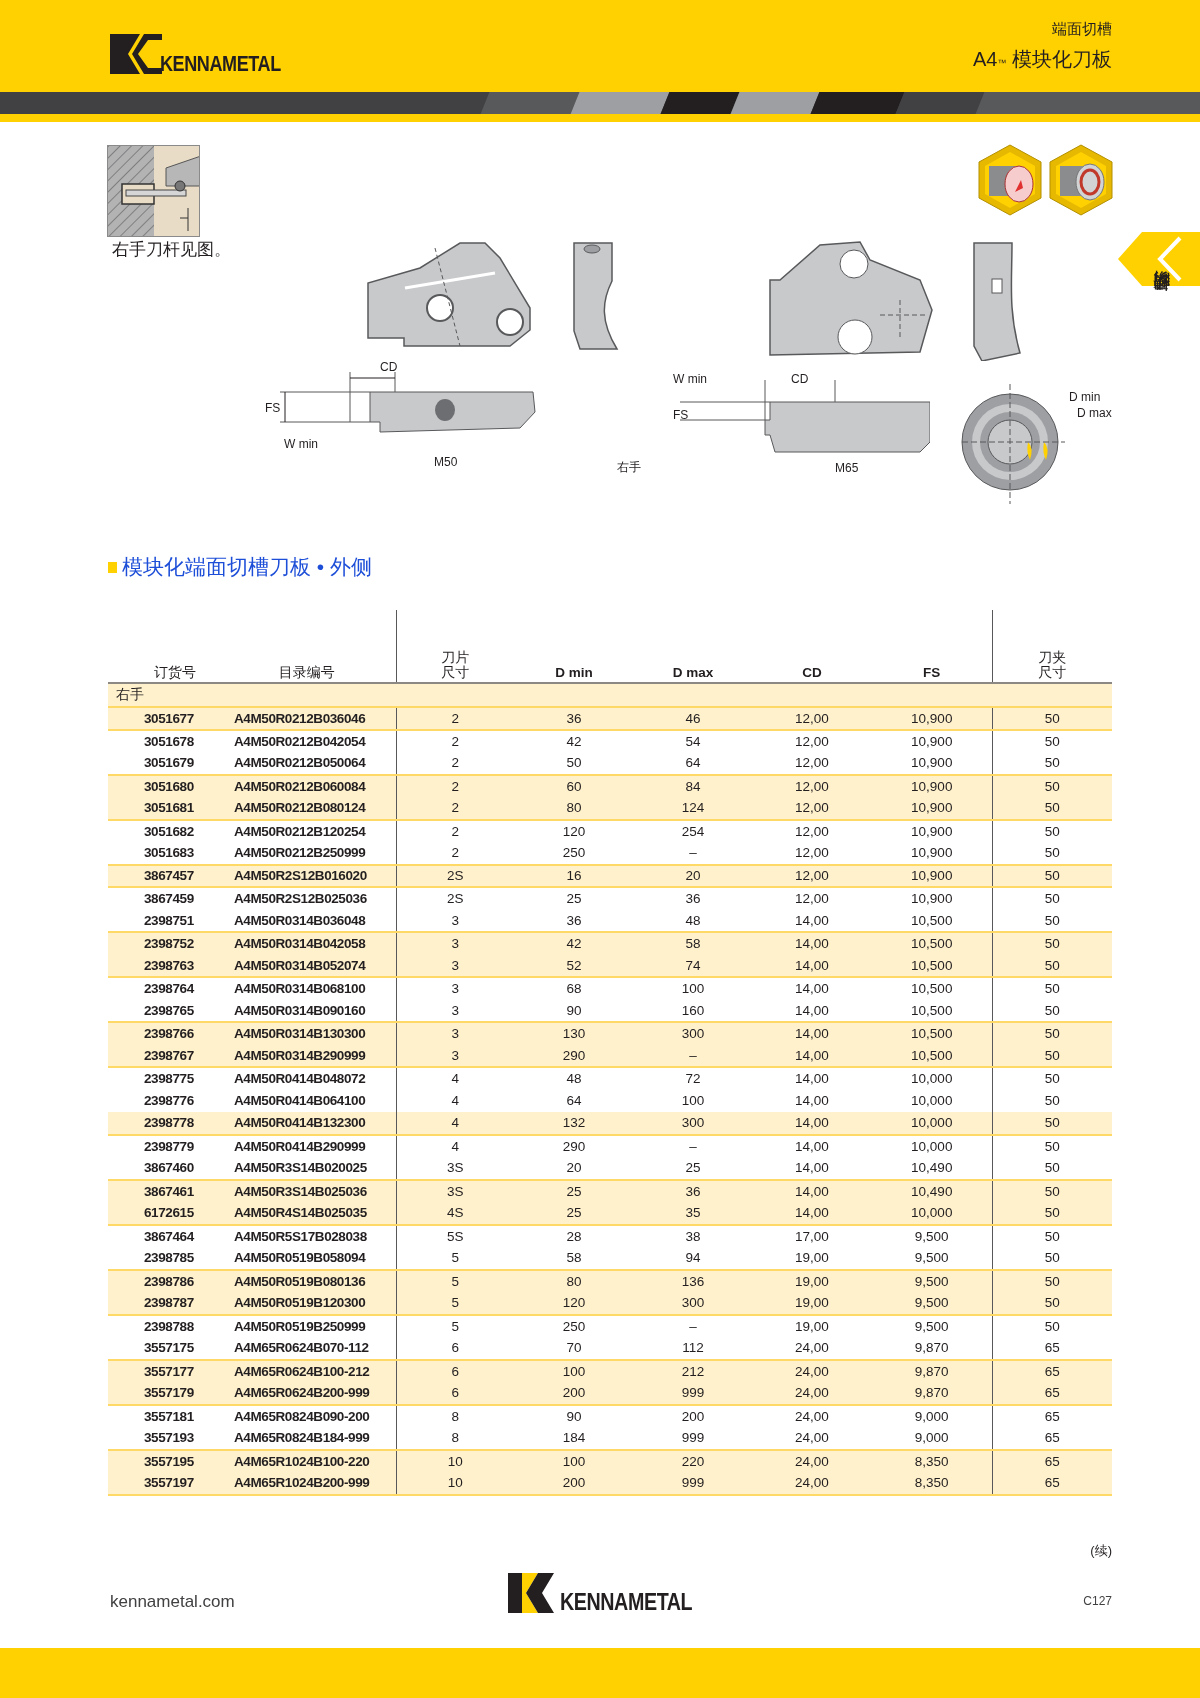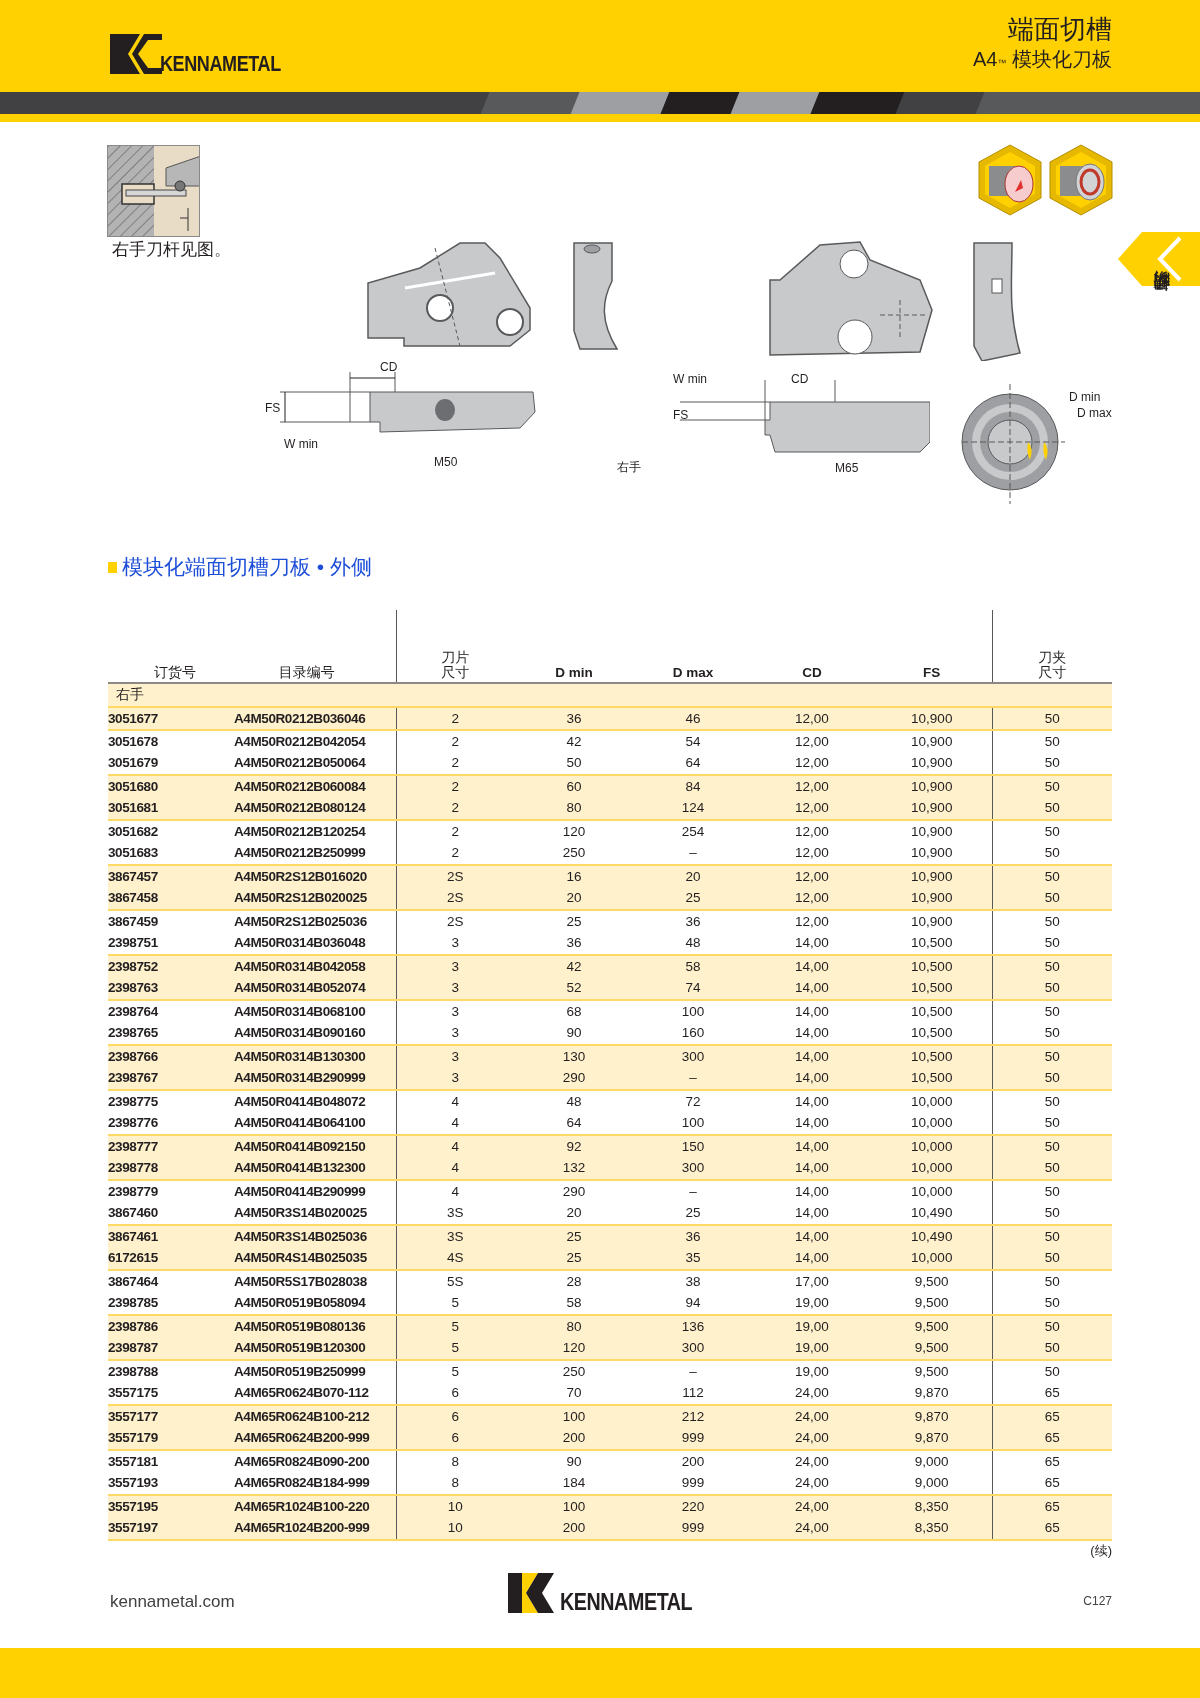--- a/index.html
+++ b/index.html
@@ -4,39 +4,39 @@
 <style>
   * { box-sizing: border-box; margin: 0; padding: 0; }
   body { width: 1200px; height: 1698px; background: #ffffff; font-family: "Liberation Sans", sans-serif; color: #231f20; position: relative; overflow: hidden; }
   .header { position: absolute; left: 0; top: 0; width: 1200px; height: 92px; background: #ffd100; }
   .logo { position: absolute; display: flex; align-items: flex-end; }
   .logo .k { width: 52px; height: 40px; position: relative; }
   .logo .wordmark { font-family: "Liberation Sans Narrow", "Liberation Sans", sans-serif; font-weight: bold; color: #231f20; letter-spacing: -0.5px; transform: scaleX(0.82); transform-origin: left bottom; white-space: nowrap; }
   .header .logo { left: 110px; top: 34px; }
   .header .logo .wordmark { font-size: 22px; line-height: 20px; margin-left: -2px; }
   .header-title { position: absolute; right: 88px; top: 14px; text-align: right; color: #231f20; }
-  .header-title .t1 { font-size: 26px; line-height: 30px; }
+  .header-title .t1 { font-size: 15px; line-height: 30px; }
   .header-title .t2 { font-size: 20px; line-height: 30px; }
   .header-title sup { font-size: 9px; vertical-align: top; position: relative; top: 4px; }
   .band { position: absolute; left: 0; top: 92px; width: 1200px; height: 22px; background: #414042; overflow: hidden; }
   .band-bottom { position: absolute; left: 0; top: 114px; width: 1200px; height: 8px; background: #ffd100; }
   .stripe { position: absolute; top: 0; height: 22px; transform: skewX(-22deg); }
   .thumb { position: absolute; left: 107px; top: 145px; width: 93px; height: 92px; background: #e8dcc6; border: 1px solid #8a8a8a; overflow: hidden; }
   .thumb-caption { position: absolute; left: 112px; top: 238px; font-size: 17px; color: #231f20; }
   .drawing-label { position: absolute; font-size: 12px; color: #231f20; }
   .hex { position: absolute; top: 144px; width: 66px; height: 72px; }
   .side-tab { position: absolute; left: 1118px; top: 232px; width: 82px; height: 54px; }
   .side-text { position: absolute; left: 1150px; top: 300px; writing-mode: vertical-rl; transform: rotate(180deg); font-size: 17px; color: #231f20; letter-spacing: 1px; }
   .section-title { position: absolute; left: 108px; top: 553px; font-size: 21px; color: #1d4ed8; display: flex; align-items: center; }
   .section-title .sq { width: 9px; height: 11px; background: #ffd100; margin-right: 5px; }
   table.data { position: absolute; left: 108px; top: 610px; width: 1004px; border-collapse: collapse; font-size: 13.5px; }
   table.data th { font-weight: bold; font-size: 13.5px; vertical-align: bottom; padding-bottom: 2px; height: 73px; border-bottom: 2px solid #8c8984; text-align: center; line-height: 15px; }
   table.data th.cn { font-weight: normal; font-size: 14px; }
   table.data td { height: 22.5px; text-align: center; padding: 0; color: #231f20; }
-  table.data td.order { font-weight: bold; text-align: left; letter-spacing: -0.4px; }
+  table.data td.order { font-weight: bold; text-align: left; padding-left: 36px; letter-spacing: -0.4px; }
   table.data td.cat { font-weight: bold; text-align: left; padding-left: 16px; letter-spacing: -0.4px; }
   table.data .vl { border-right: 1px solid #58585a; }
   tr.shade td { background: #fff1cc; }
   tr.grp-start td { border-top: 2px solid #ffd966; }
   tr.last td { border-bottom: 2px solid #ffd966; }
   tr.subhead td { background: #fff1cc; height: 24px; text-align: left; padding-left: 8px; font-size: 14px; font-weight: normal; }
   .contd { position: absolute; right: 88px; top: 1542px; font-size: 13px; color: #231f20; }
   .footer-url { position: absolute; left: 110px; top: 1592px; font-size: 17px; color: #414042; }
   .footer-page { position: absolute; right: 88px; top: 1594px; font-size: 12px; color: #414042; }
   .footer .logo { left: 508px; top: 1573px; }
@@ -269,30 +269,20 @@
       <tr class="shade grp-start">
         <td class="order">3867457</td>
         <td class="cat vl">A4M50R2S12B016020</td>
         <td>2S</td>
         <td>16</td>
         <td>20</td>
         <td>12,00</td>
         <td class="vl">10,900</td>
         <td>50</td>
       </tr>
-      <tr class="shade">
-        <td class="order">3867458</td>
-        <td class="cat vl">A4M50R2S12B020025</td>
-        <td>2S</td>
-        <td>20</td>
-        <td>25</td>
-        <td>12,00</td>
-        <td class="vl">10,900</td>
-        <td>50</td>
-      </tr>
       <tr class="grp-start">
         <td class="order">3867459</td>
         <td class="cat vl">A4M50R2S12B025036</td>
         <td>2S</td>
         <td>25</td>
         <td>36</td>
         <td>12,00</td>
         <td class="vl">10,900</td>
         <td>50</td>
       </tr>
@@ -375,30 +365,20 @@
         <td>14,00</td>
         <td class="vl">10,000</td>
         <td>50</td>
       </tr>
       <tr>
         <td class="order">2398776</td>
         <td class="cat vl">A4M50R0414B064100</td>
         <td>4</td>
         <td>64</td>
         <td>100</td>
-        <td>14,00</td>
-        <td class="vl">10,000</td>
-        <td>50</td>
-      </tr>
-      <tr class="shade grp-start">
-        <td class="order">2398777</td>
-        <td class="cat vl">A4M50R0414B092150</td>
-        <td>4</td>
-        <td>92</td>
-        <td>150</td>
         <td>14,00</td>
         <td class="vl">10,000</td>
         <td>50</td>
       </tr>
       <tr class="shade">
         <td class="order">2398778</td>
         <td class="cat vl">A4M50R0414B132300</td>
         <td>4</td>
         <td>132</td>
         <td>300</td>

